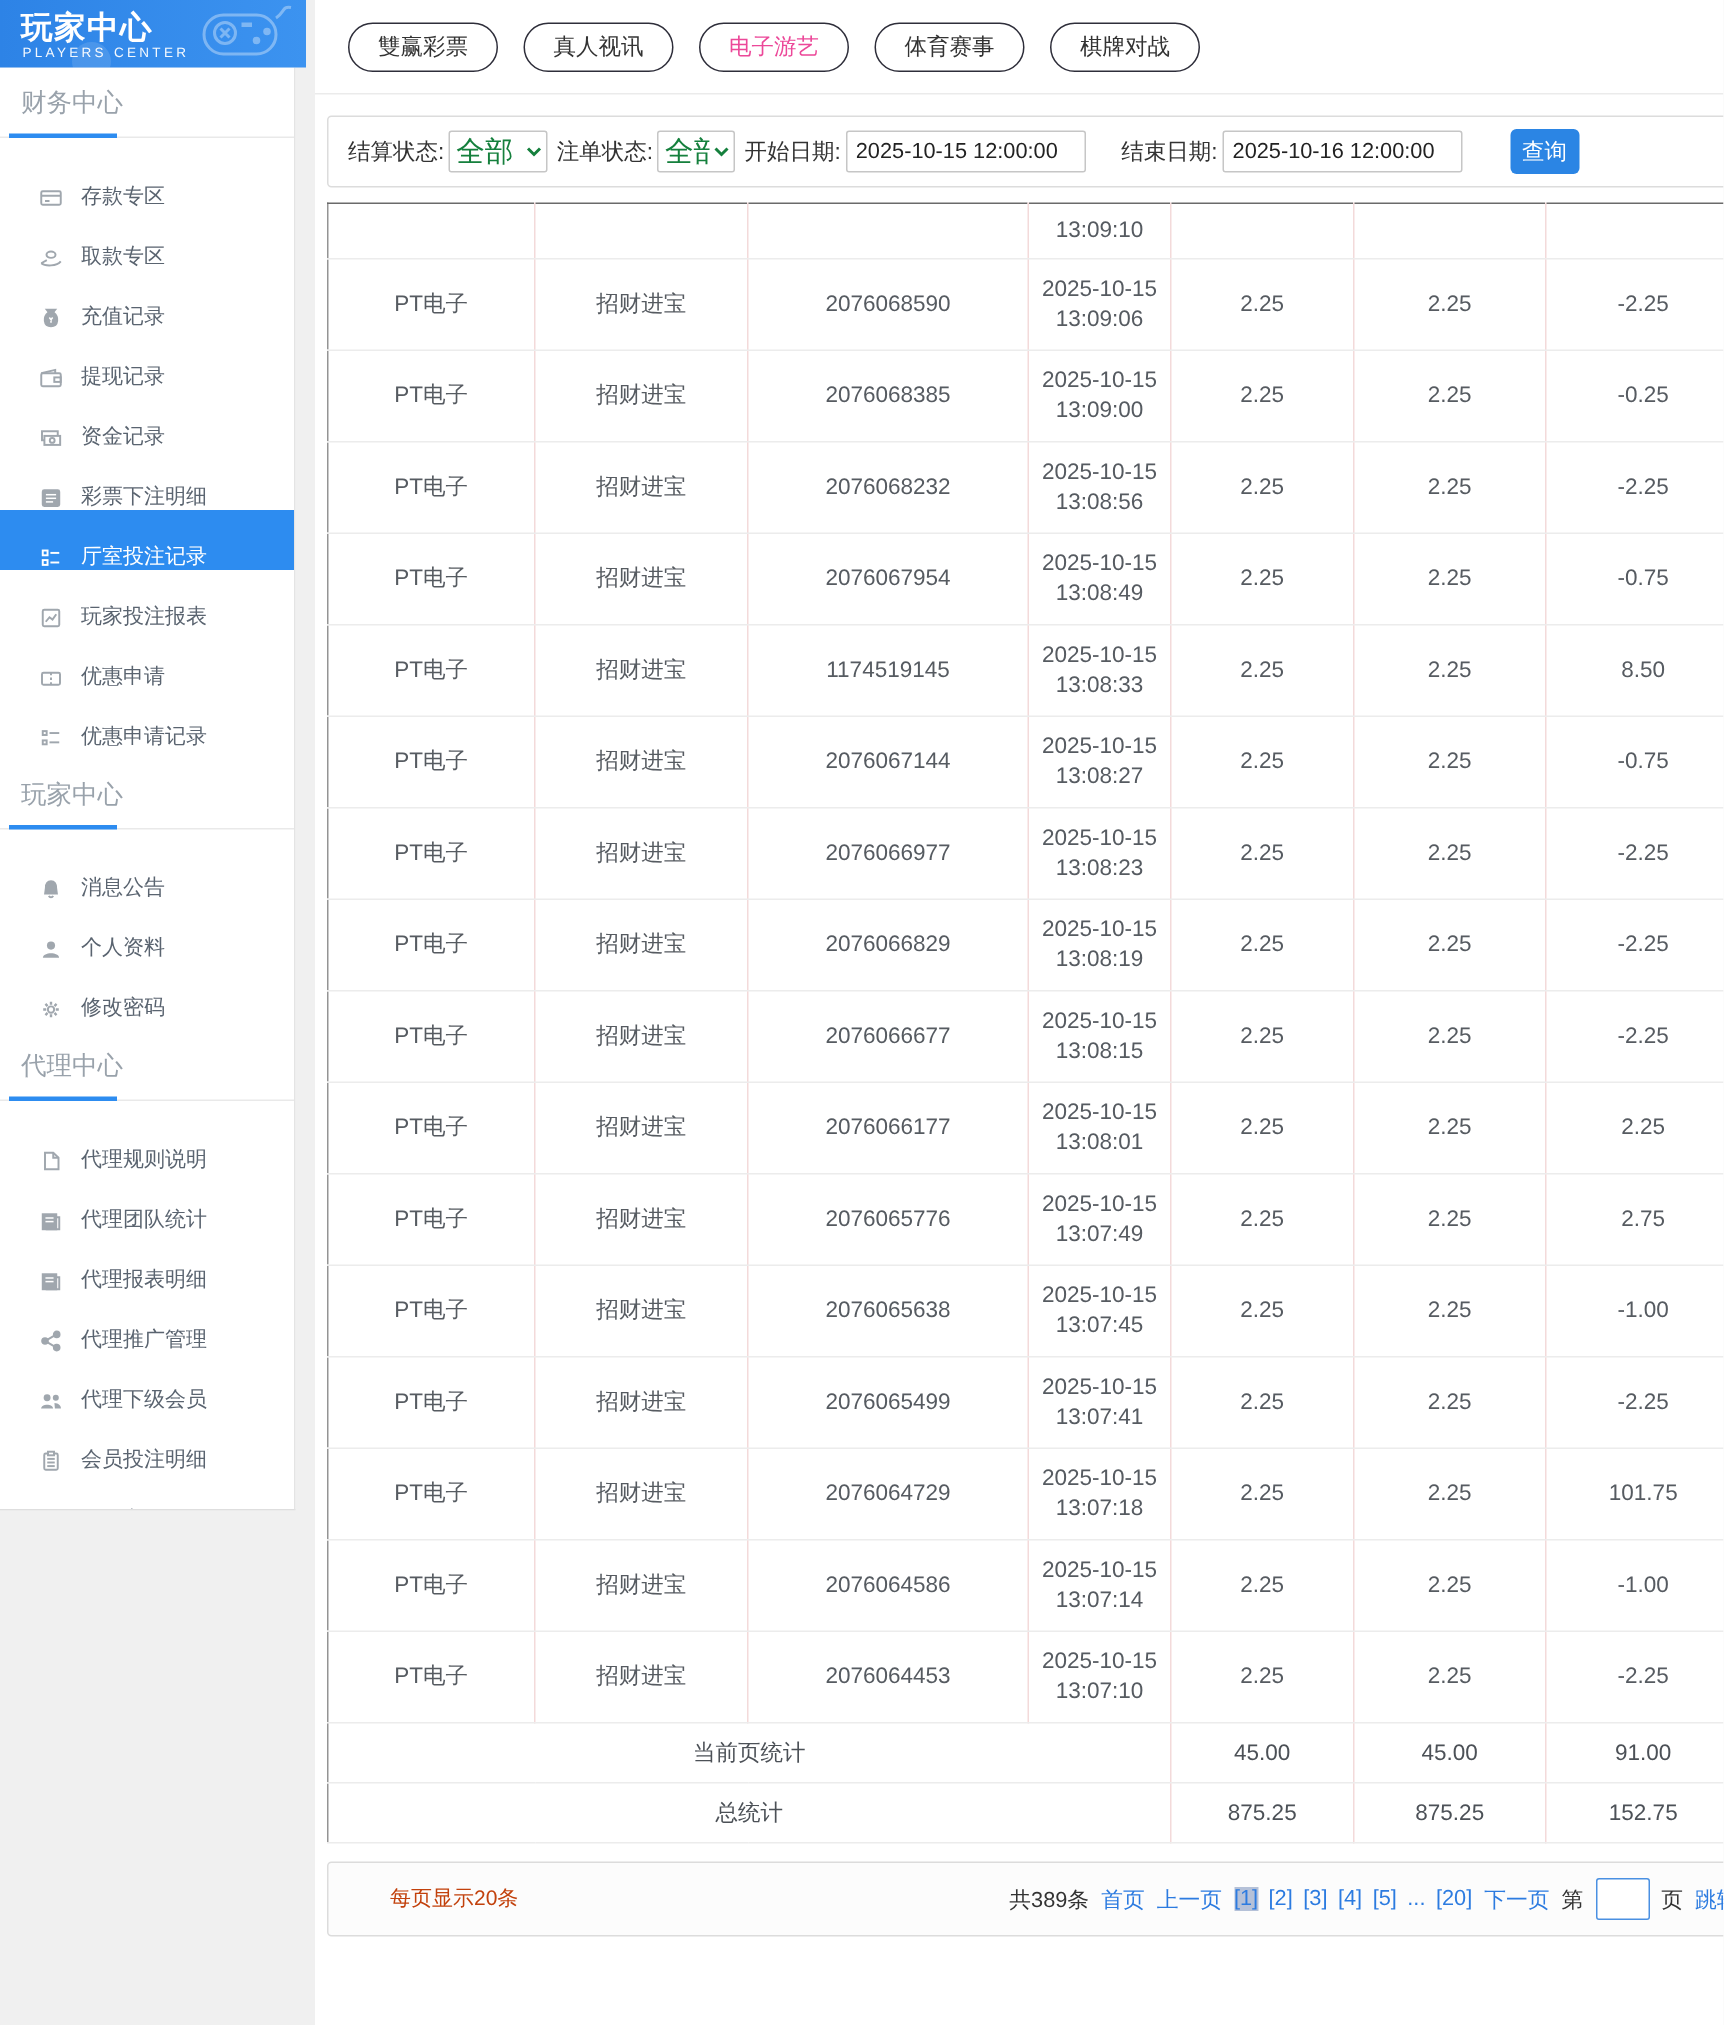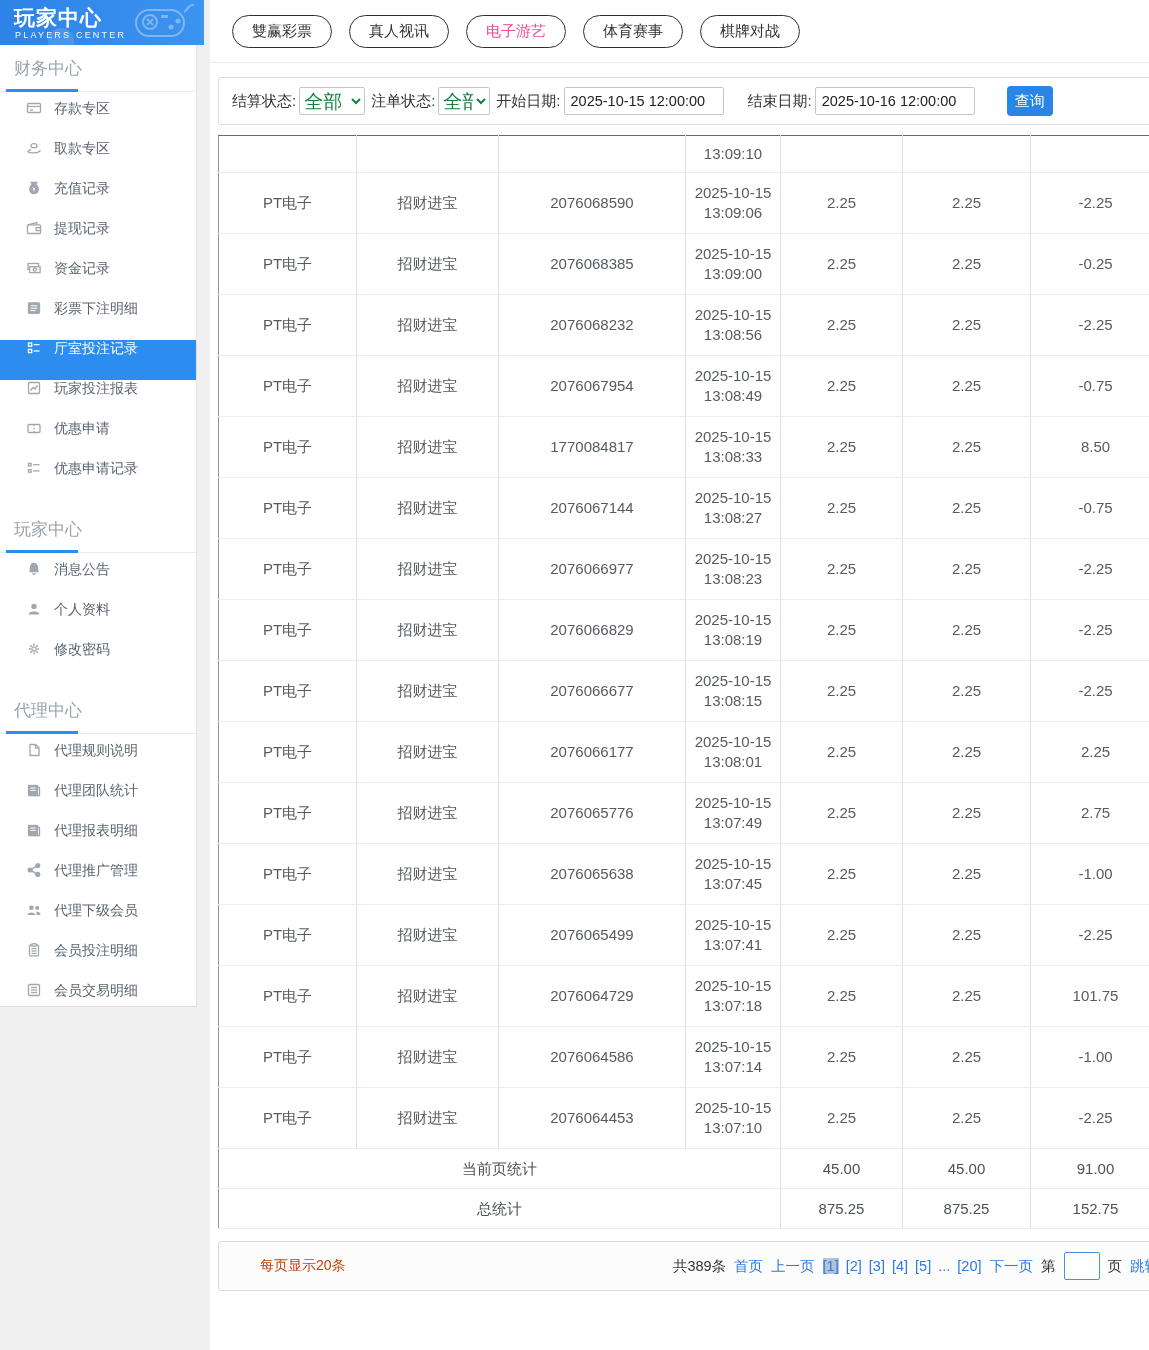--- a/index.html
+++ b/index.html
@@ -11,21 +11,21 @@
   .logo{position:relative;height:45px;width:204px;background:linear-gradient(90deg,#2d83e6,#3c93f0);overflow:hidden;color:#fff;}
   .logo-title{position:absolute;left:14px;top:4px;font-size:21px;font-weight:600;letter-spacing:1px;}
   .logo-sub{position:absolute;left:15px;top:30px;font-size:9px;letter-spacing:2.2px;color:rgba(255,255,255,.95);}
   .logo-pad-svg{position:absolute;right:6px;top:2px;opacity:.35;}
   .logo-circle{position:absolute;left:48px;top:28px;width:26px;height:26px;border-radius:50%;background:rgba(255,255,255,.12);}
   .nav-panel{width:197px;height:962px;background:#fff;border-right:1px solid #e4e4e4;border-bottom:1px solid #dedede;overflow:hidden;box-sizing:border-box;}
   .section-title{padding:12px 14px 8px;font-size:17px;color:#99a2ab;}
   .section-rule{position:relative;border-bottom:1px solid #e9e9e9;height:3px;}
   .section-rule-accent{position:absolute;left:6px;bottom:-1px;width:72px;height:3px;background:#2d8cf0;}
   .section-items{padding-top:8px;padding-bottom:6px;}
-  .side-item{position:relative;display:flex;align-items:flex-start;height:40px;padding-left:26px;color:#5a6470;font-size:14px;cursor:pointer;}
+  .side-item{position:relative;display:flex;align-items:flex-end;height:40px;padding-left:26px;color:#5a6470;font-size:14px;cursor:pointer;}
   .side-item .icn{width:16px;height:16px;margin-right:12px;color:#a0a7ae;flex:0 0 16px;}
   .side-item.active{background:#2d8cf0;color:#fff;width:198px;margin-left:0;padding-left:26px;}
   .side-item.active .icn{color:#fff;}
 
   
   .main-col{position:absolute;left:210px;top:0;width:939px;height:1350px;background:#fff;}
   .topnav{display:flex;align-items:center;height:63px;border-bottom:1px solid #ebebeb;padding-left:22px;gap:17px;box-sizing:border-box;}
   .pill{border:1px solid #2e2e3a;border-radius:17px;background:#fff;padding:6px 19px;font-size:15px;color:#333;cursor:pointer;font-family:inherit;}
   .pill.active{color:#ec4899;}
 
@@ -382,21 +382,21 @@
               <div>2025-10-15</div>
               <div>13:08:49</div>
             </td>
             <td>2.25</td>
             <td>2.25</td>
             <td>-0.75</td>
           </tr>
           <tr class="data-row">
             <td>PT电子</td>
             <td>招财进宝</td>
-            <td>1770084817</td>
+            <td>1174519145</td>
             <td>
               <div>2025-10-15</div>
               <div>13:08:33</div>
             </td>
             <td>2.25</td>
             <td>2.25</td>
             <td>8.50</td>
           </tr>
           <tr class="data-row">
             <td>PT电子</td>

